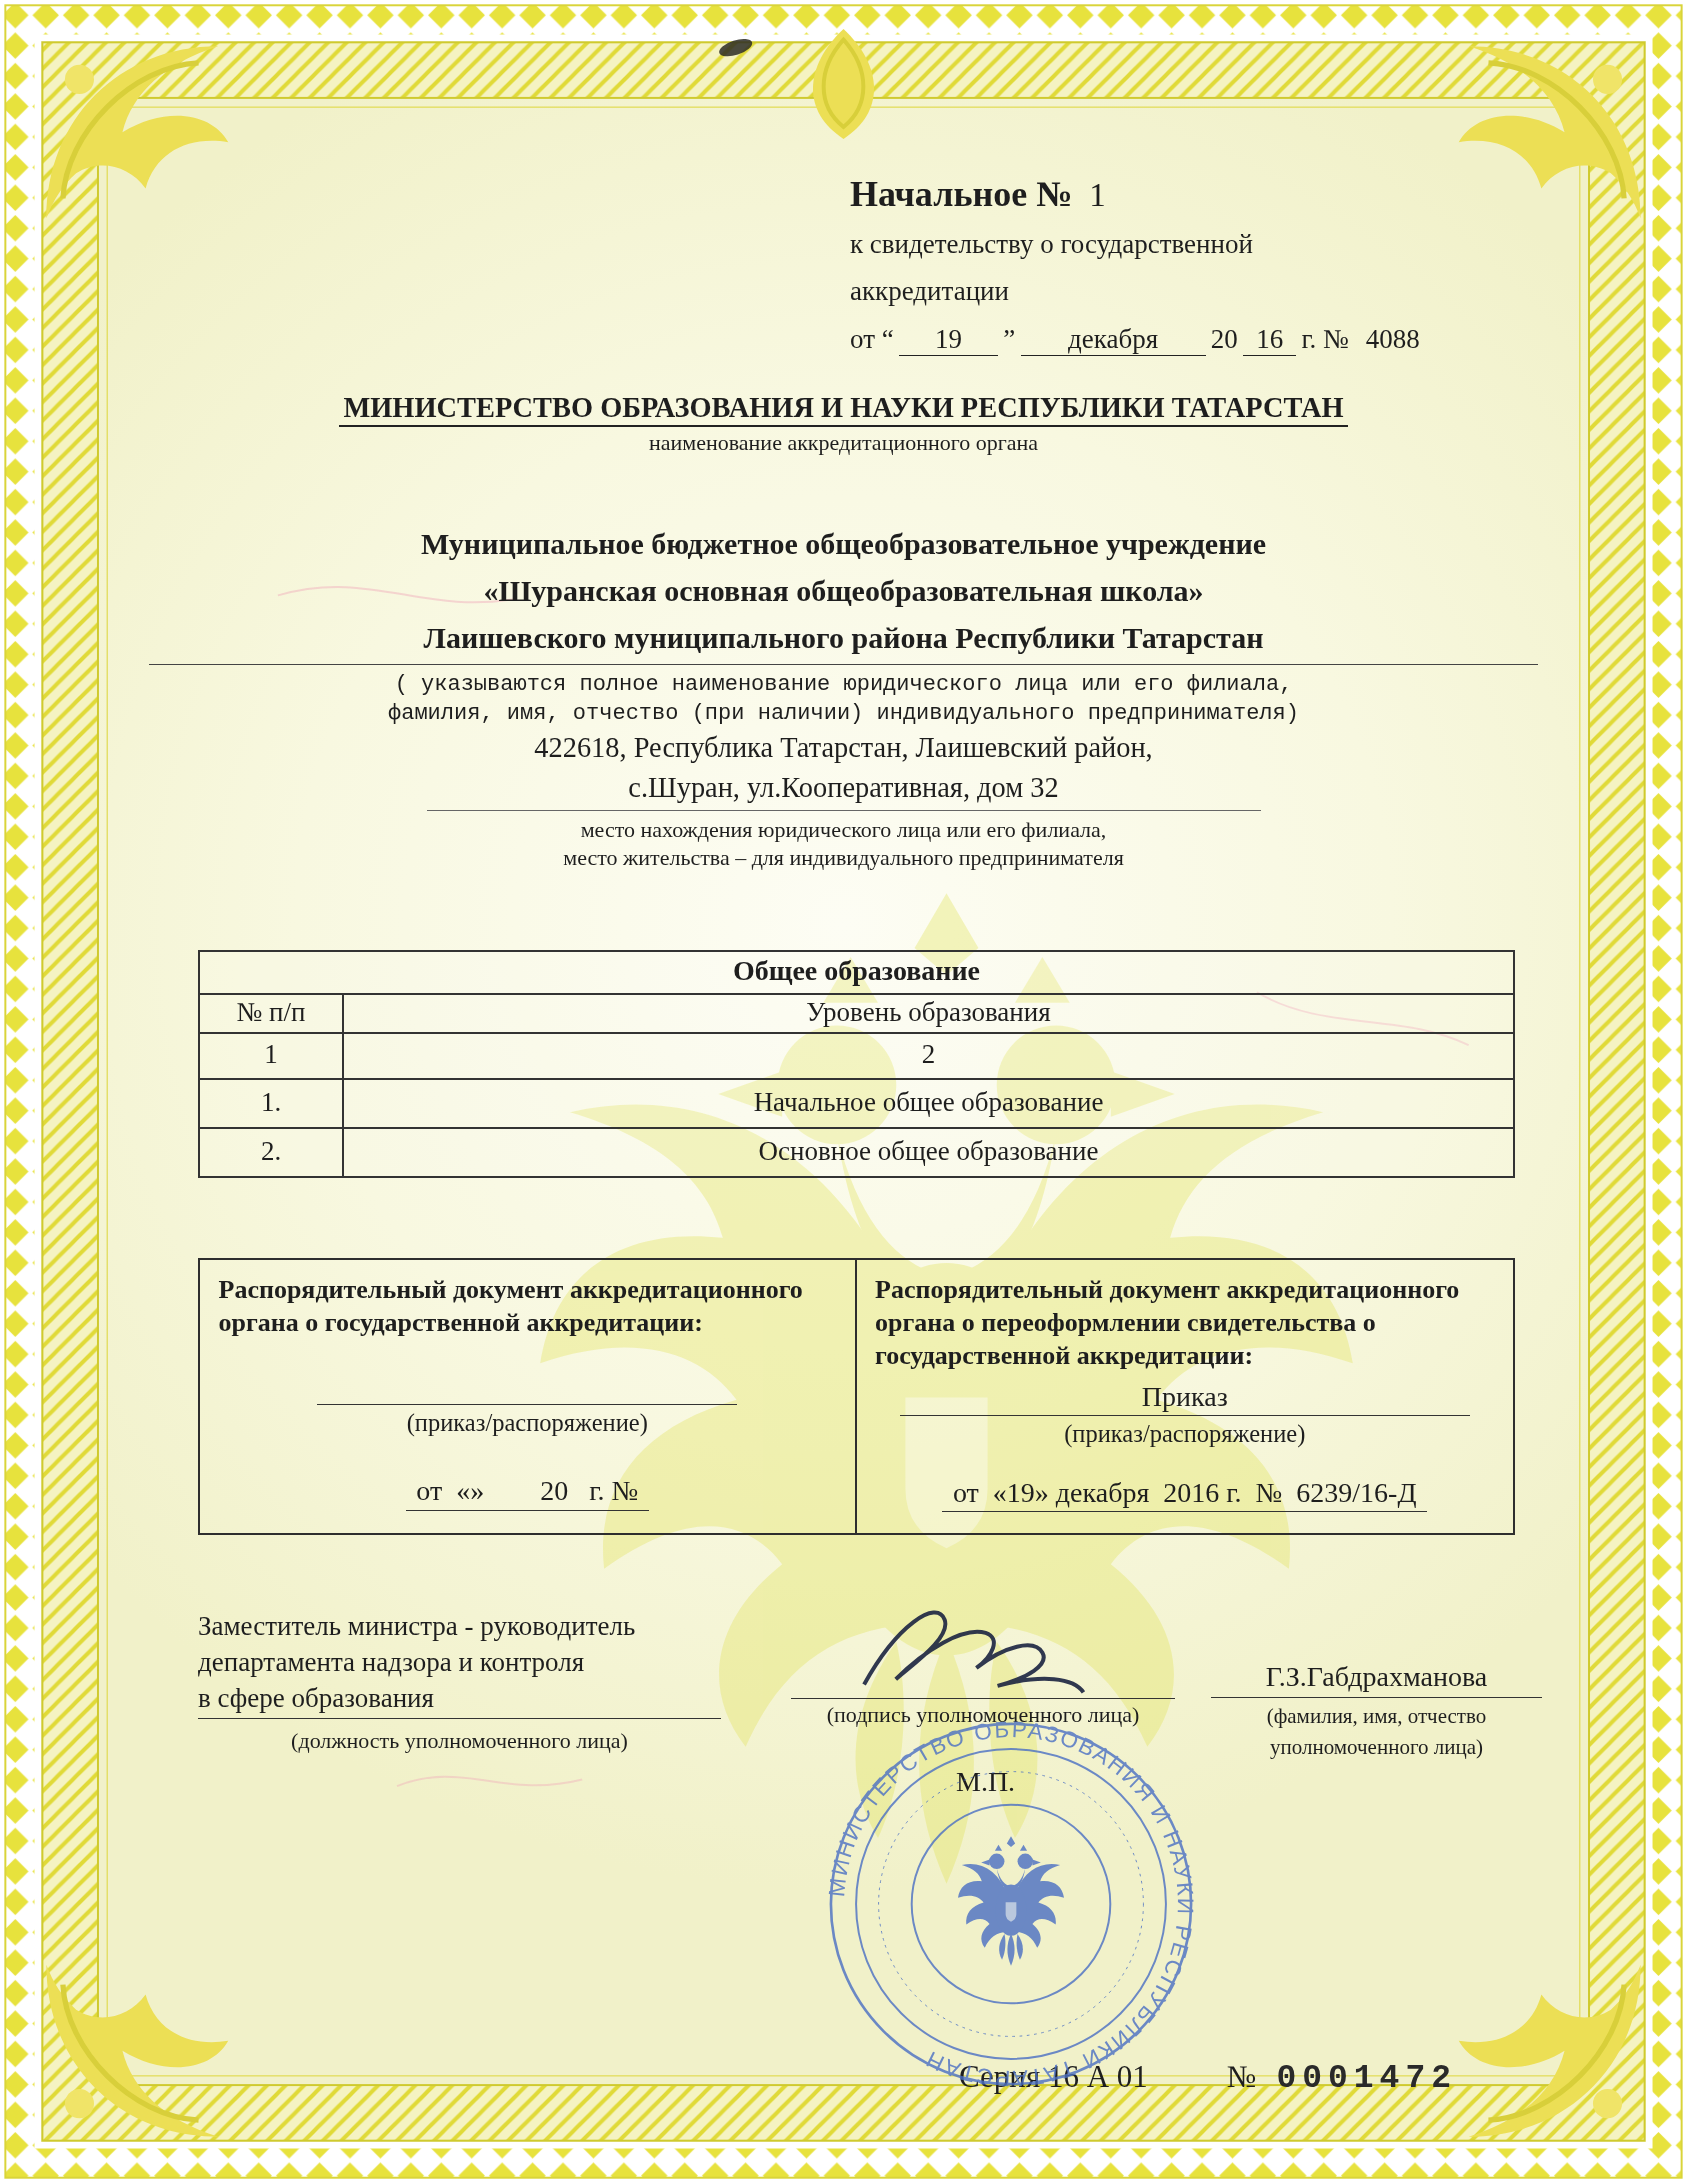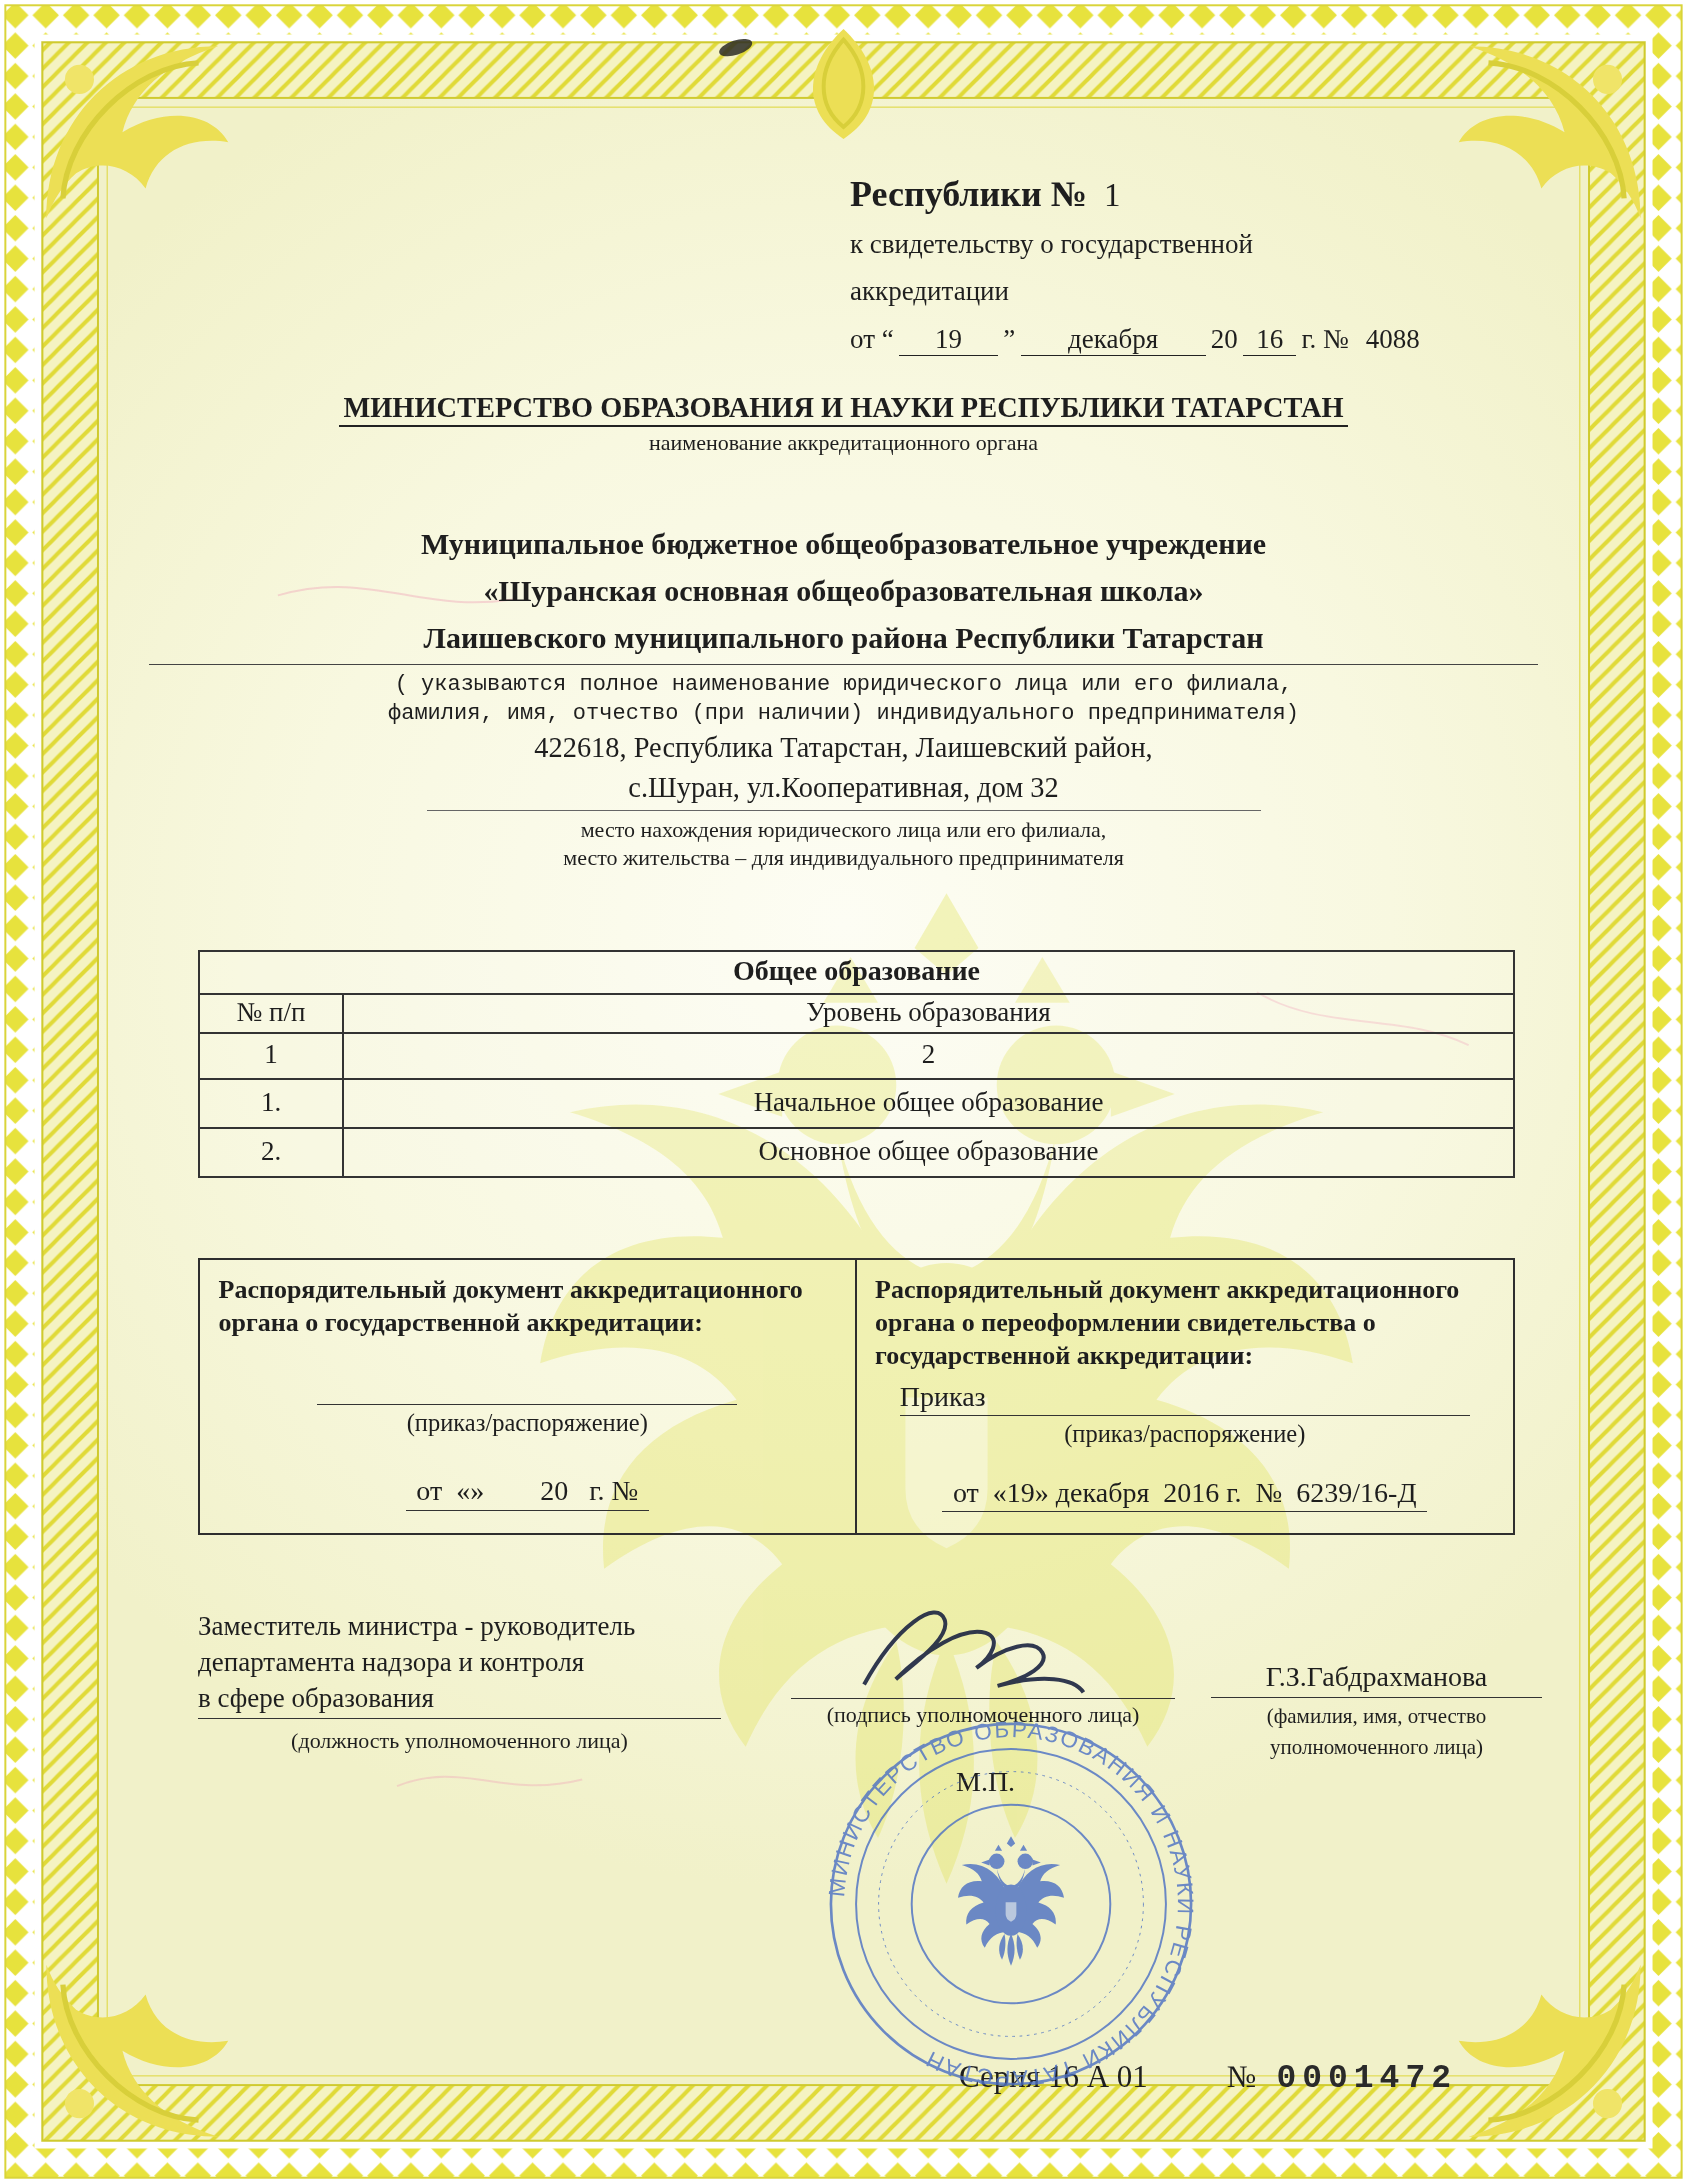--- a/index.html
+++ b/index.html
@@ -53,21 +53,21 @@
   .r-idx  .t-c1, .r-idx  .t-c2 { padding:5.3px 0 8px; }
   .r-data .t-c1, .r-data .t-c2 { padding:6.6px 0 9.3px; }
 
   
   .orders-box { left:198px; top:1258px; width:1317px; display:flex; border:2px solid #2e2e2e; box-sizing:border-box; }
   .order-cell { width:50%; padding:13.2px 18.5px 21px; box-sizing:border-box; min-height:238px; }
   .order-cell.left-cell { border-right:2px solid #2e2e2e; }
   .order-heading { font-size:26px; font-weight:bold; line-height:33px; }
   .blank-line { width:68%; margin:65px auto 0; border-bottom:1.3px solid #333; height:0; }
   .order-caption { font-size:24.5px; text-align:center; margin-top:4px; }
-  .order-type-line { width:92%; margin:9.3px auto 0; border-bottom:1.3px solid #333; text-align:left; font-size:28px; padding-bottom:1.3px; }
+  .order-type-line { width:92%; margin:9.3px auto 0; border-bottom:1.3px solid #333; text-align:center; font-size:28px; padding-bottom:1.3px; }
   .order-date { text-align:center; font-size:28px; }
   .order-date.gap-l { margin-top:38px; }
   .order-date.gap-r { margin-top:29px; }
   .order-date span { display:inline-block; border-bottom:1.3px solid #333; padding:0 10.6px 2.6px; white-space:pre; }
 
   
   .sig-pos { left:198px; top:1608px; width:523px; font-size:27px; line-height:36px; }
   .pos-underline { border-bottom:1.3px solid #333; padding-bottom:2px; }
   .pos-caption { text-align:center; font-size:22px; margin-top:4px; }
   .sig-middle { left:791px; top:1592px; width:384px; text-align:center; }
@@ -154,21 +154,21 @@
 
     <ellipse cx="1112" cy="72" rx="26" ry="11" fill="#2c2c24" opacity="0.85" transform="rotate(-18 1112 72)"></ellipse>
   </svg>
 
   <svg class="watermark" style="left:490px; top:883px;" width="913" height="1052" viewBox="0 0 400 460">
     <use href="#eagle" fill="#dfe14a" opacity="0.32"></use>
   </svg>
 
   <div class="abs header-block">
     <div>
-      <span class="appendix-title">Республики №</span><span class="appendix-number">1</span>
+      <span class="appendix-title">Начальное №</span><span class="appendix-number">1</span>
     </div>
     <div class="h-sub">к свидетельству о государственной</div>
     <div class="h-sub">аккредитации</div>
     <div class="date-line">
       <span>от “</span><span class="fill w150">19</span><span>”</span><span class="fill w280">декабря</span><span>20</span><span class="fill w80">16</span><span>г. №</span><span class="docnum">4088</span>
     </div>
   </div>
 
   <div class="abs ministry-block">
     <span class="ministry-name">МИНИСТЕРСТВО ОБРАЗОВАНИЯ И НАУКИ РЕСПУБЛИКИ ТАТАРСТАН</span>

